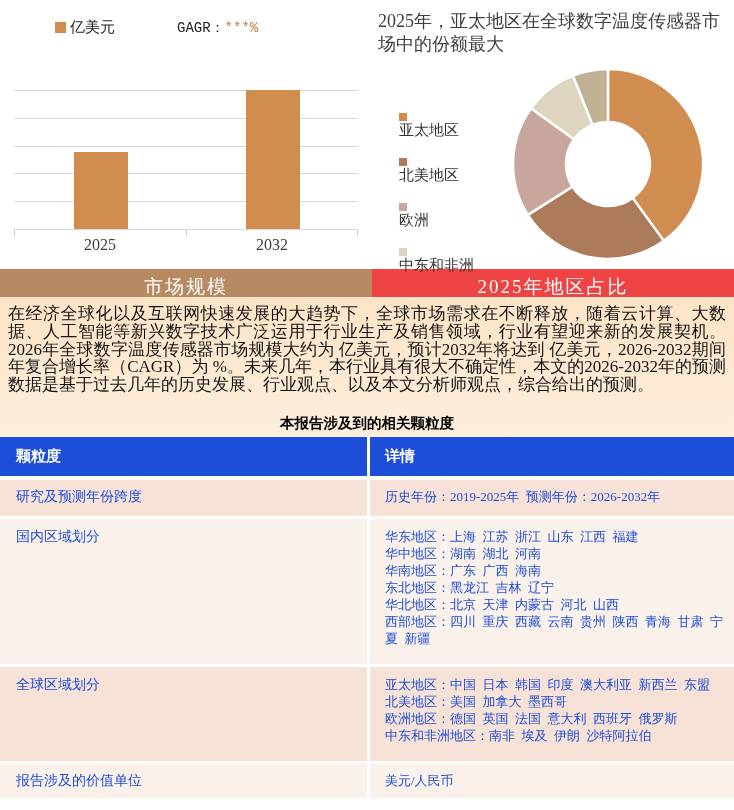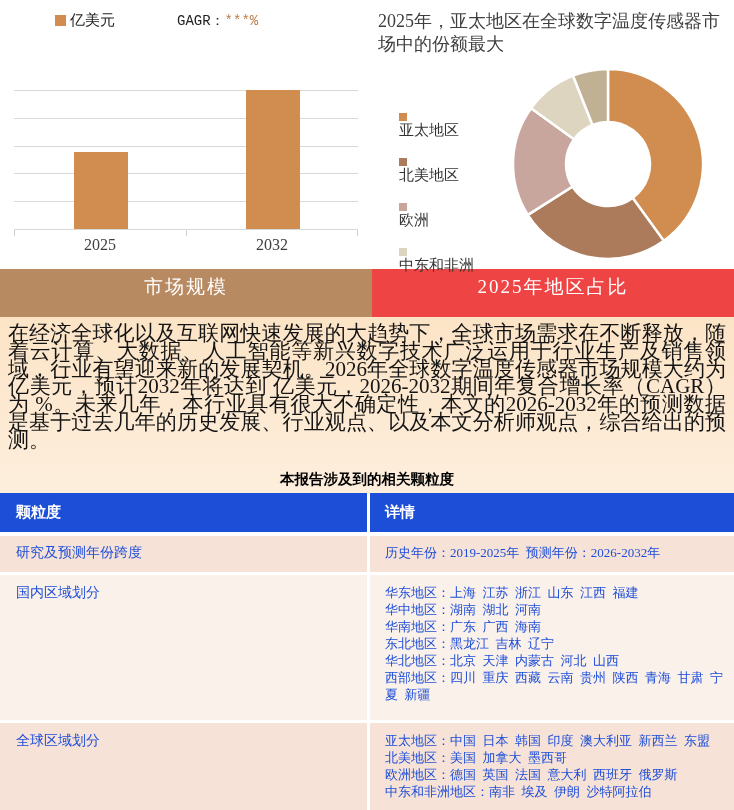--- a/index.html
+++ b/index.html
@@ -8,21 +8,21 @@
   .page { position:relative; width:734px; height:810px; }
 
   
   .header { margin:4px 4px 0 4px; height:33px; background:#fbe2c3;
     text-align:center; line-height:33px; font-size:17px; color:#4f4f4f; letter-spacing:1px; }
 
   
   .charts-row { position:relative; width:734px; height:268px; background:#fff; }
 
   
-  .bar-legend { position:absolute; left:55px; top:11px; display:flex; align-items:center; font-size:15px; color:#222;justify-content:center; }
+  .bar-legend { position:absolute; left:55px; top:18px; display:flex; align-items:center; font-size:15px; color:#222;justify-content:center; }
   .swatch { display:inline-block; }
   .bar-swatch { width:11px; height:11px; margin-right:4px; }
   .cagr { margin-left:62px; font-family:"Liberation Mono","DejaVu Sans Mono",monospace; font-size:14px; color:#222; }
   .cagr-val { color:#bd7b45; }
   .plot { position:absolute; left:14px; top:63px; width:344px; height:167px;
     background:repeating-linear-gradient(to top,#d9d9d9 0px,#d9d9d9 1px,transparent 1px,transparent 27.83px); }
   .bar { position:absolute; bottom:1px; width:54px; }
   .bar-1 { left:60px; }
   .bar-2 { left:232px; }
   .tick { position:absolute; bottom:-6px; width:1px; height:6px; background:#cfcfcf; }
@@ -31,29 +31,29 @@
   .xlabels span { width:172px; text-align:center; }
 
   
   .pie-headline { position:absolute; left:378px; top:10px; width:352px; font-size:18px; line-height:23px; color:#3f3f3f; }
   .pie-legend { position:absolute; left:399px; top:108px; width:112px; list-style:none; }
   .pl-item { display:flex; min-height:45px; font-size:15px; line-height:19px; color:#333;flex-direction:column; }
   .pie-swatch { flex:0 0 8px; width:8px; height:8px; margin:5px 5px 0 0; }
   .donut { position:absolute; left:510px; top:66px; }
 
   
-  .banners { display:flex; width:734px; height:48px; margin-top:1px; }
+  .banners { display:flex; width:734px; height:28px; margin-top:1px; }
   .banner { color:#fff; font-size:19px; line-height:36px; text-align:center; letter-spacing:2px; }
   .banner-left { width:372px; background:#b78a62; }
   .banner-right { width:362px; background:#ef4444; }
 
   
   .summary { width:734px; min-height:124px; background:linear-gradient(#fce4c6,#fdeedd);
     padding:8px 8px 4px 8px; }
-  .summary p { font-size:21px; line-height:17.8px; color:#141414; text-align:justify; }
+  .summary p { font-size:17px; line-height:17.8px; color:#141414; text-align:justify; }
   .tbl-heading { margin-top:20px; text-align:center; font-size:14.5px; font-weight:bold; color:#000; }
 
   
   .table { width:734px; background:#fff; }
   .t-row, .t-head { display:flex; margin-bottom:3px; }
   .t-head { margin-bottom:4px; }
   .t-cell-l { width:370px; border-right:3px solid #fff; padding:9px 10px 9px 16px; }
   .t-cell-r { flex:1; padding:9px 10px 17px 15px; }
   .t-head .t-cell-l, .t-head .t-cell-r { background:#1d4ed8; color:#fff; font-weight:bold;
     font-size:15px; padding-top:10px; padding-bottom:10px; }

